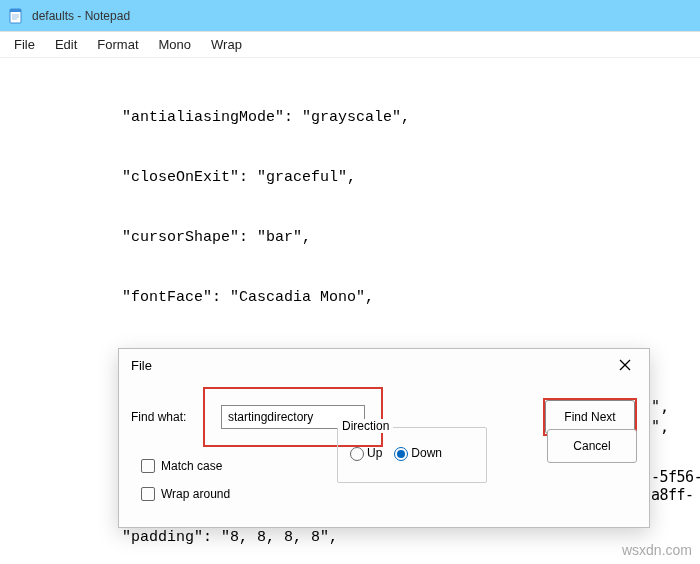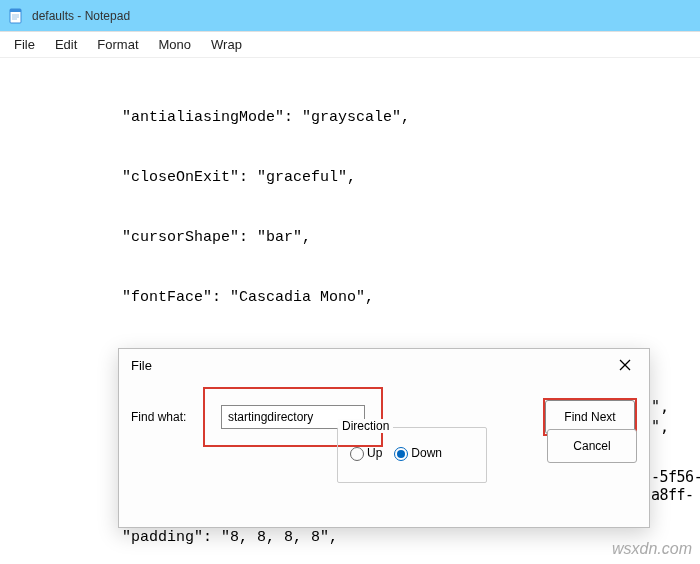--- a/index.html
+++ b/index.html
@@ -159,24 +159,23 @@
     .chk {
       width: 14px; height: 14px;
       border: 1px solid #666;
       border-radius: 2px;
     }
     .left-checks { position: absolute; left: 22px; top: 72px; }
     .watermark {
       position: absolute;
       right: 8px;
       bottom: 6px;
-      font-size: 16px;
+      font-size: 14px;
       color: #aaa;
       font-family: sans-serif;
-      font-style: italic;
     }
     .peek-right {
       position: absolute;
       font-family: Consolas, monospace;
       font-size: 15px;
       color: #000;
     }
   </style>
 </head>
 <body>
@@ -266,16 +265,26 @@
       <div class="direction-options">
         <label>
           <span class="radio"></span><span>Up</span>
         </label>
         <label>
           <span class="radio checked"></span><span>Down</span>
         </label>
       </div>
     </div>
 
+    <div class="left-checks">
+      <div class="checkbox-row">
+        <span class="chk"></span>
+        <span>Match case</span>
+      </div>
+      <div class="checkbox-row" style="margin-top:14px;">
+        <span class="chk"></span>
+        <span>Wrap around</span>
+      </div>
+    </div>
   </div>
 </div>
 
 <div class="watermark">wsxdn.com</div>
 
 </body></html>

